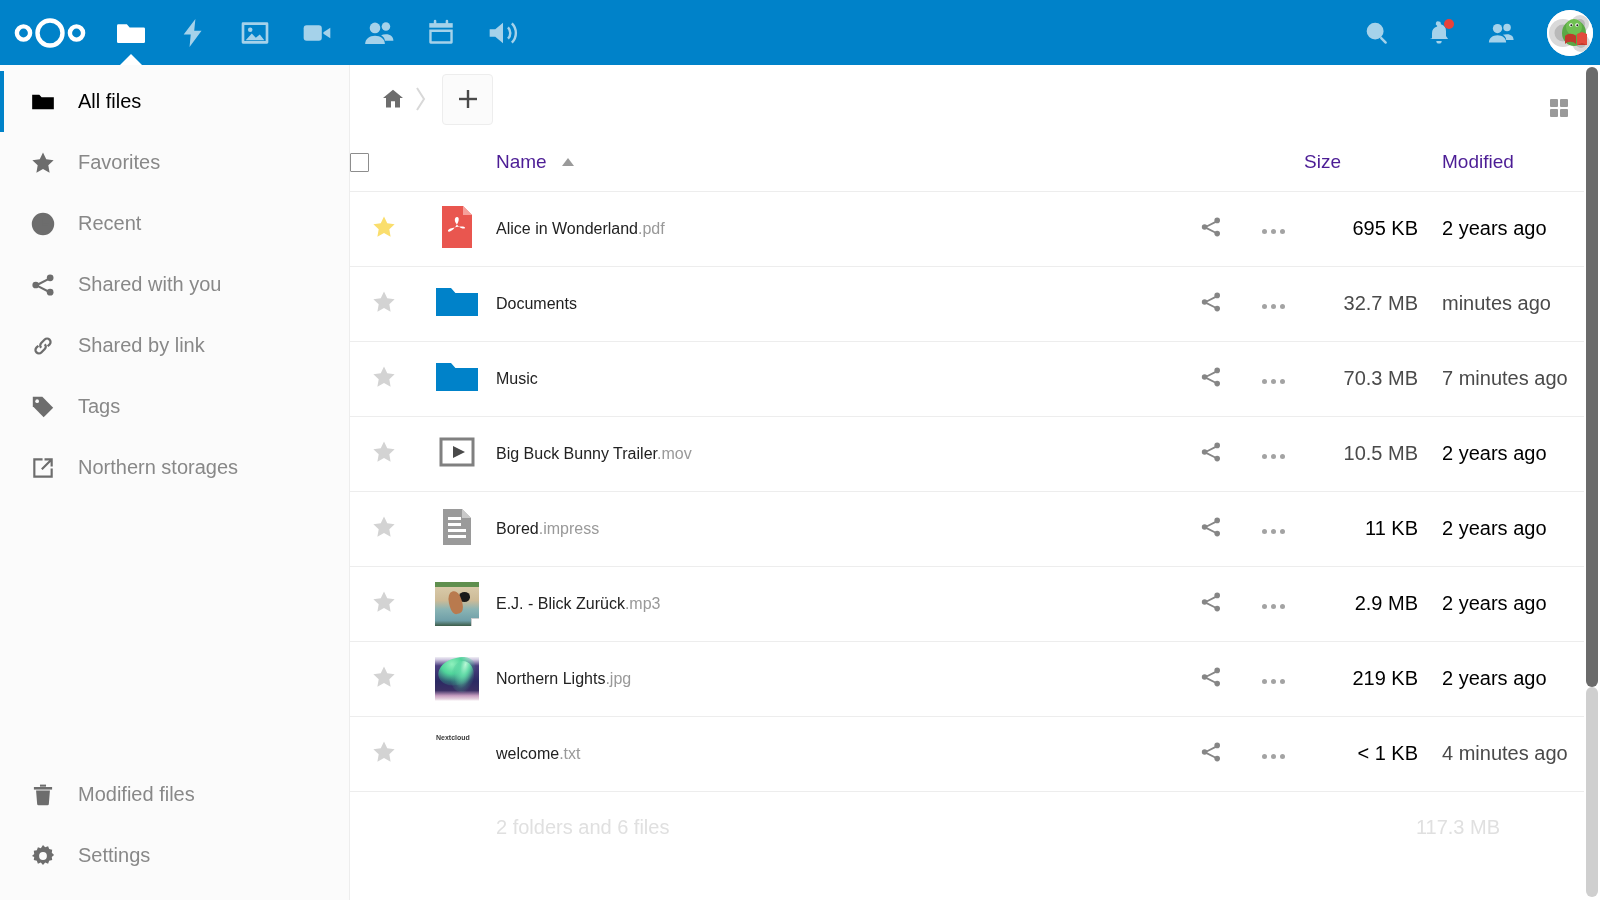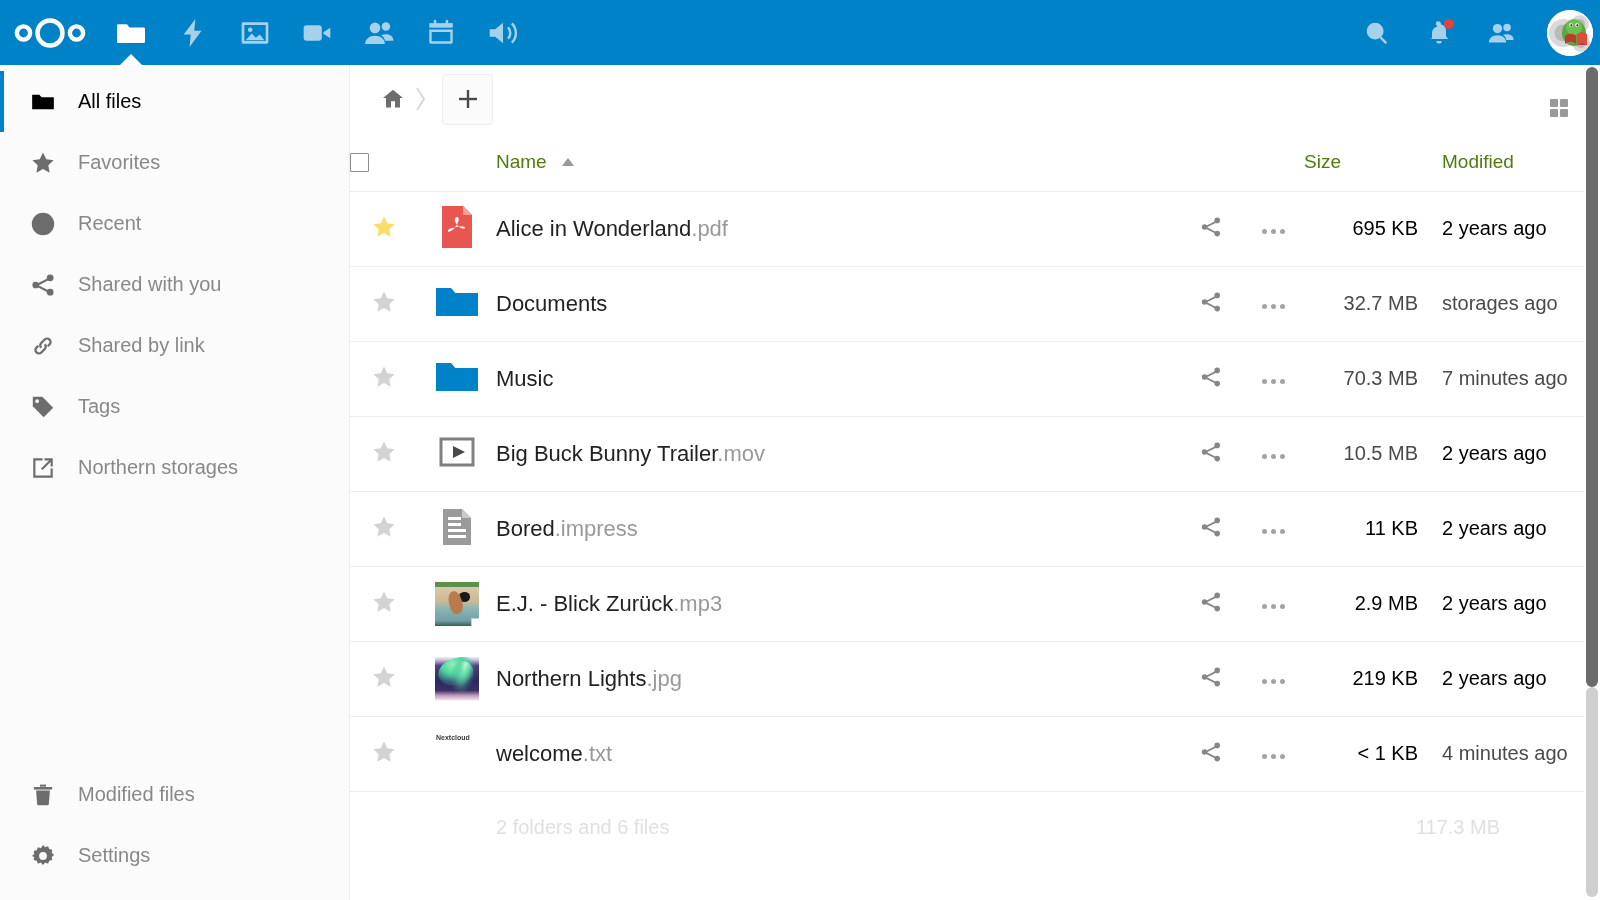--- a/index.html
+++ b/index.html
@@ -173,21 +173,21 @@
   #file-table colgroup col.c-name { width: auto; }
   #file-table colgroup col.c-share { width: 62px; }
   #file-table colgroup col.c-menu { width: 62px; }
   #file-table colgroup col.c-size { width: 120px; }
   #file-table colgroup col.c-mod  { width: 176px; }
 
   #file-table thead th {
     height: 58px;
     font-weight: normal;
     font-size: 19px;
-    color: #4d7c0f;
+    color: #4c1d95;
     text-align: left;
     border-bottom: 1px solid #ededed;
     vertical-align: middle;
   }
   th.th-sel { text-align: center; }
   .sel-checkbox {
     width: 19px; height: 19px;
     border: 1px solid #8d8d8d;
     border-radius: 1px;
     background: #fff;
@@ -297,21 +297,21 @@
     text-align: left;
     overflow: hidden;
   }
   .thumb-text .tt-title {
     font-size: 7px; color: #3a3a3a; font-weight: bold;
     line-height: 1.1; margin-bottom: 2px;
   }
   .thumb-text .tl { height: 2px; background: #ededed; margin: 2px 1px; }
 
   td.td-name {
-    font-size: 22px;
+    font-size: 16px;
     color: #222222;
     padding-left: 0;
     white-space: nowrap;
     overflow: hidden;
   }
   .ext { color: #999999; }
 
   td.td-share, td.td-menu { text-align: center; }
   .row-act { display: inline-flex; cursor: pointer; }
   .row-act svg { width: 24px; height: 24px; }
@@ -724,21 +724,21 @@
           </span>
         </td>
         <td class="td-menu">
           <span class="dots">
               <i></i>
               <i></i>
               <i></i>
             </span>
         </td>
         <td class="td-size">32.7 MB</td>
-        <td class="td-mod">storages ago</td>
+        <td class="td-mod">minutes ago</td>
       </tr>
 
       <tr>
         <td class="td-star">
           <span class="star-btn">
             <svg viewBox="0 0 24 24">
                 <path class="ic" d="M12 2.3l3 6.2 6.8.9-4.9 4.7 1.2 6.8L12 17.6 5.9 20.9l1.2-6.8L2.2 9.4 9 8.5z"></path>
               </svg>
           </span>
         </td>

